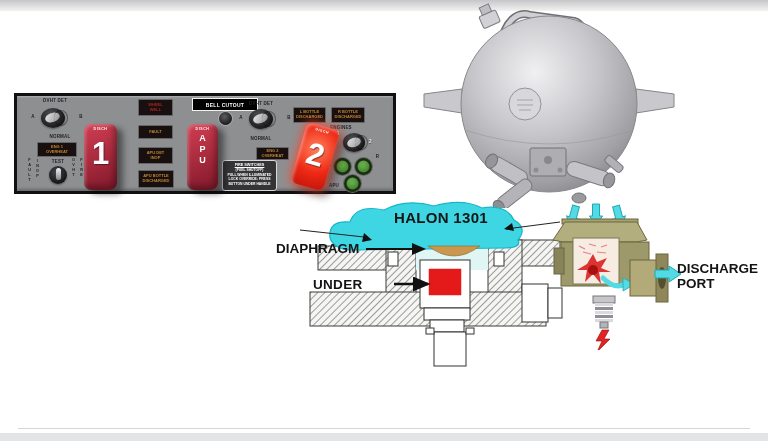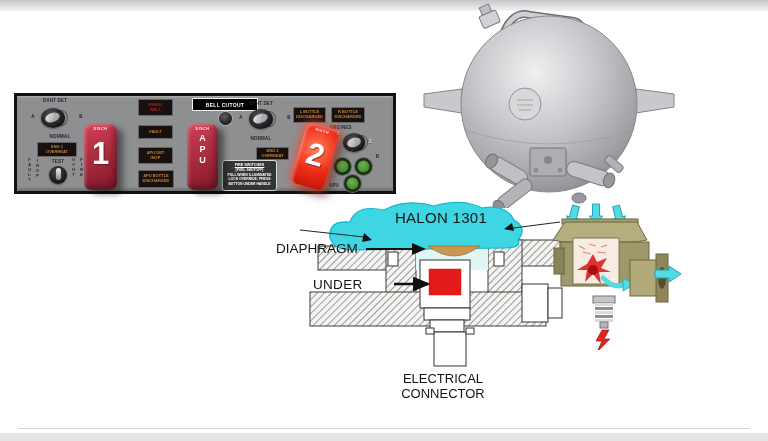--- a/index.html
+++ b/index.html
@@ -46,21 +46,21 @@
         box-shadow:0 0 0 1px #aaaaae;}
   .glight{position:absolute;border-radius:50%;
         background:radial-gradient(circle at 45% 40%,#63aa48 15%,#336f24 75%);
         box-shadow:inset 0 0 0 2.5px #1c2c13, 0 0 0 1px #67676b;}
   .wlabel{position:absolute;font-size:4.5px;font-weight:bold;color:#ededef;text-shadow:0 1px 1px #00000088;}
   .placard{position:absolute;background:#343437;border:1px solid #d8d8d8;border-radius:3px;color:#fff;
         text-align:center;box-sizing:border-box;padding-top:2px;}
   .placard .t{font-size:3.8px;font-weight:bold;text-decoration:underline;line-height:5px;}
   .placard .b{font-size:3.4px;font-weight:bold;line-height:4.6px;}
   
-  .dlabel{position:absolute;font-weight:normal;color:#141414;}
+  .dlabel{position:absolute;font-weight:bold;color:#141414;}
   #lab-halon{left:385px;top:209px;width:112px;font-size:15px;text-align:center;letter-spacing:.3px;}
   #lab-diaphragm{left:276px;top:241px;font-size:13.5px;}
   #lab-squib{left:313px;top:277px;font-size:13.5px;letter-spacing:.3px;}
   #lab-elec{left:383px;top:372px;width:120px;font-size:13px;line-height:14.5px;text-align:center;}
   #lab-port{left:677px;top:262px;font-size:13.5px;line-height:14.5px;}
 </style>
 </head>
 <body>
 
 <div id="stage">
@@ -276,15 +276,15 @@
         <rect x="50" y="123" width="18" height="3" fill="#909094"></rect>
       <rect x="50" y="127" width="18" height="3" fill="#dadade"></rect>
       <rect x="55" y="130" width="8" height="6" fill="#b4b4b8" stroke="#76767a"></rect>
     </g>
     <polygon points="57,138 64,138 59,147 65,147 52,160 57,149 51,149" fill="#e32222" stroke="#8e0f0f" stroke-width=".6"></polygon>
   </svg>
 
   <div class="dlabel" id="lab-halon">HALON 1301</div>
   <div class="dlabel" id="lab-diaphragm">DIAPHRAGM</div>
   <div class="dlabel" id="lab-squib">UNDER</div>
-  <div class="dlabel ml" id="lab-elec">ELECTRICAL
-CONNECTOR</div>
+  <div class="dlabel ml" id="lab-port">DISCHARGE
+PORT</div>
 </div>
 
 </body></html>

